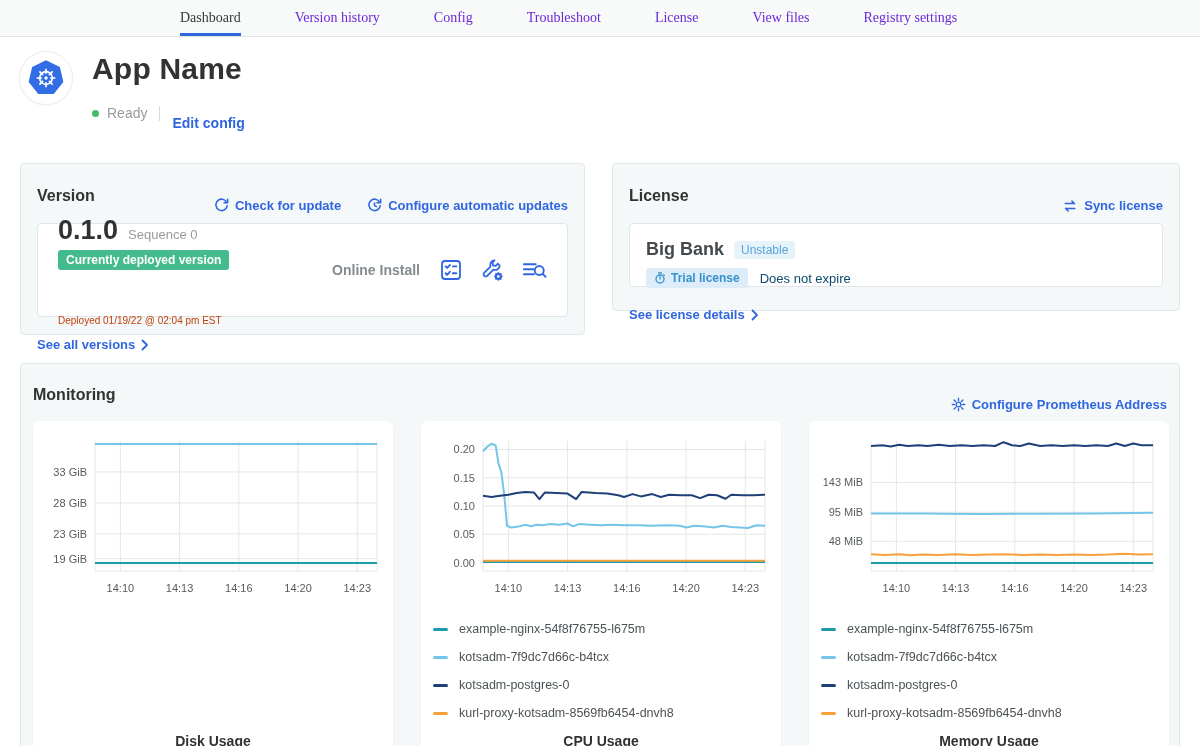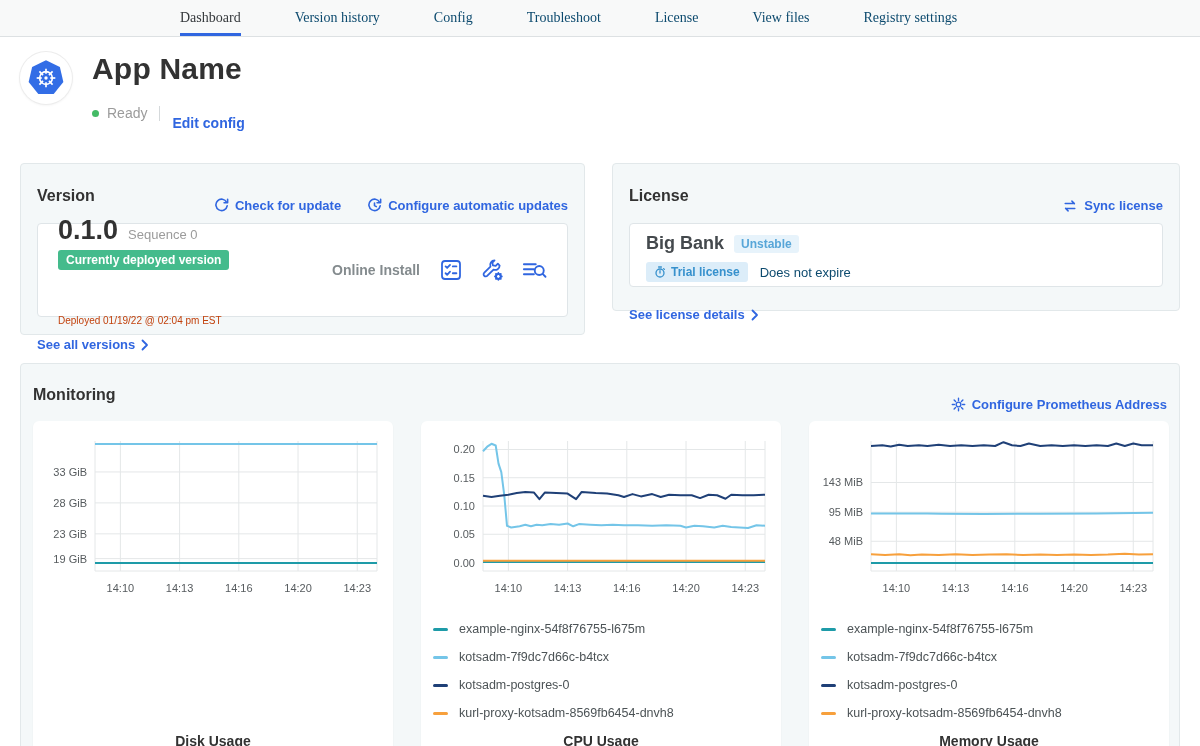--- a/index.html
+++ b/index.html
@@ -2,21 +2,21 @@
 <html><head>
 <meta charset="utf-8">
 <style>
   * { margin:0; padding:0; box-sizing:border-box; }
   body { font-family:"Liberation Sans", sans-serif; background:#fff; }
   .page { width:1200px; height:746px; background:#fff; overflow:hidden; position:relative; }
 
   
   .topnav { height:37px; background:#f8f9f9; border-bottom:1px solid #dde1e3;
             display:flex; padding-left:180px; gap:54px;font-family:Liberation Serif, serif; }
-  .tab { font-size:14px; color:#0c4a6e; display:flex; align-items:center; cursor:pointer;
+  .tab { font-size:14px; color:#6d28d9; display:flex; align-items:center; cursor:pointer;
          border-bottom:3px solid transparent; padding-top:2px; }
   .tab.active { color:#35393c; border-bottom-color:#3066e0; }
 
   
   .app-header { display:flex; padding:13px 20px 0 20px; gap:20px; height:103px; }
   .app-logo { width:52px; height:52px; border-radius:50%; background:#fff;
               box-shadow:0 0 0 1px #ececec, 0 1px 3px rgba(0,0,0,.08);
               display:flex; align-items:center; justify-content:center; margin-top:2px; }
   .app-title { font-size:30px; font-weight:bold; color:#323232; letter-spacing:.2px; margin-top:2px; }
   .status-row { display:flex; align-items:center; gap:8px; margin-top:9px; }
@@ -42,24 +42,24 @@
   .v-number { font-size:27px; font-weight:bold; color:#323232; }
   .v-seq { font-size:13px; color:#9b9b9b; }
   .v-badge { display:inline-block; background:#44bb8c; color:#fff; font-size:12px; font-weight:bold;
              padding:3px 8px; border-radius:3px; margin:4px 0 5px 0; }
   .v-deployed { font-size:10px; color:#c2410c;margin-top:40px; }
   .v-mid { flex:1; text-align:center; font-size:14px; font-weight:bold; color:#848b8e; }
   .v-icons { display:flex; gap:18px; align-items:center; color:#3066e0; }
   .icon-btn { cursor:pointer; display:flex; align-items:center; }
   .see-link { margin-top:11px; display:inline-flex; }
 
-  .l-inner { height:64px; padding:9px 16px; }
+  .l-inner { height:64px; padding:15px 16px; }
   .l-name-row { display:flex; align-items:center; gap:10px; }
   .l-name { font-size:18px; font-weight:bold; color:#44494d; }
-  .chip { font-size:12px; padding:2px 7px; border-radius:3px;font-weight:bold; }
+  .chip { font-size:12px; padding:2px 7px; border-radius:3px; }
   .chip-channel { background:#e7f3fb; color:#58a6d8; }
   .l-row2 { display:flex; align-items:center; gap:12px; margin-top:8px; }
   .chip-trial { background:#dcedf9; color:#3791cd; font-weight:bold; display:inline-flex;
                 align-items:center; gap:5px; padding:3px 8px; }
   .l-expire { font-size:13px; color:#0c4a6e; }
 
   
   .monitoring { margin:28px 20px 0 20px; padding:13px 12px 16px 12px; height:398px; }
   .charts-row { display:flex; gap:28px; margin-top:9px; }
   .chart-card { width:360px; height:342px; background:#fff; border-radius:6px;

